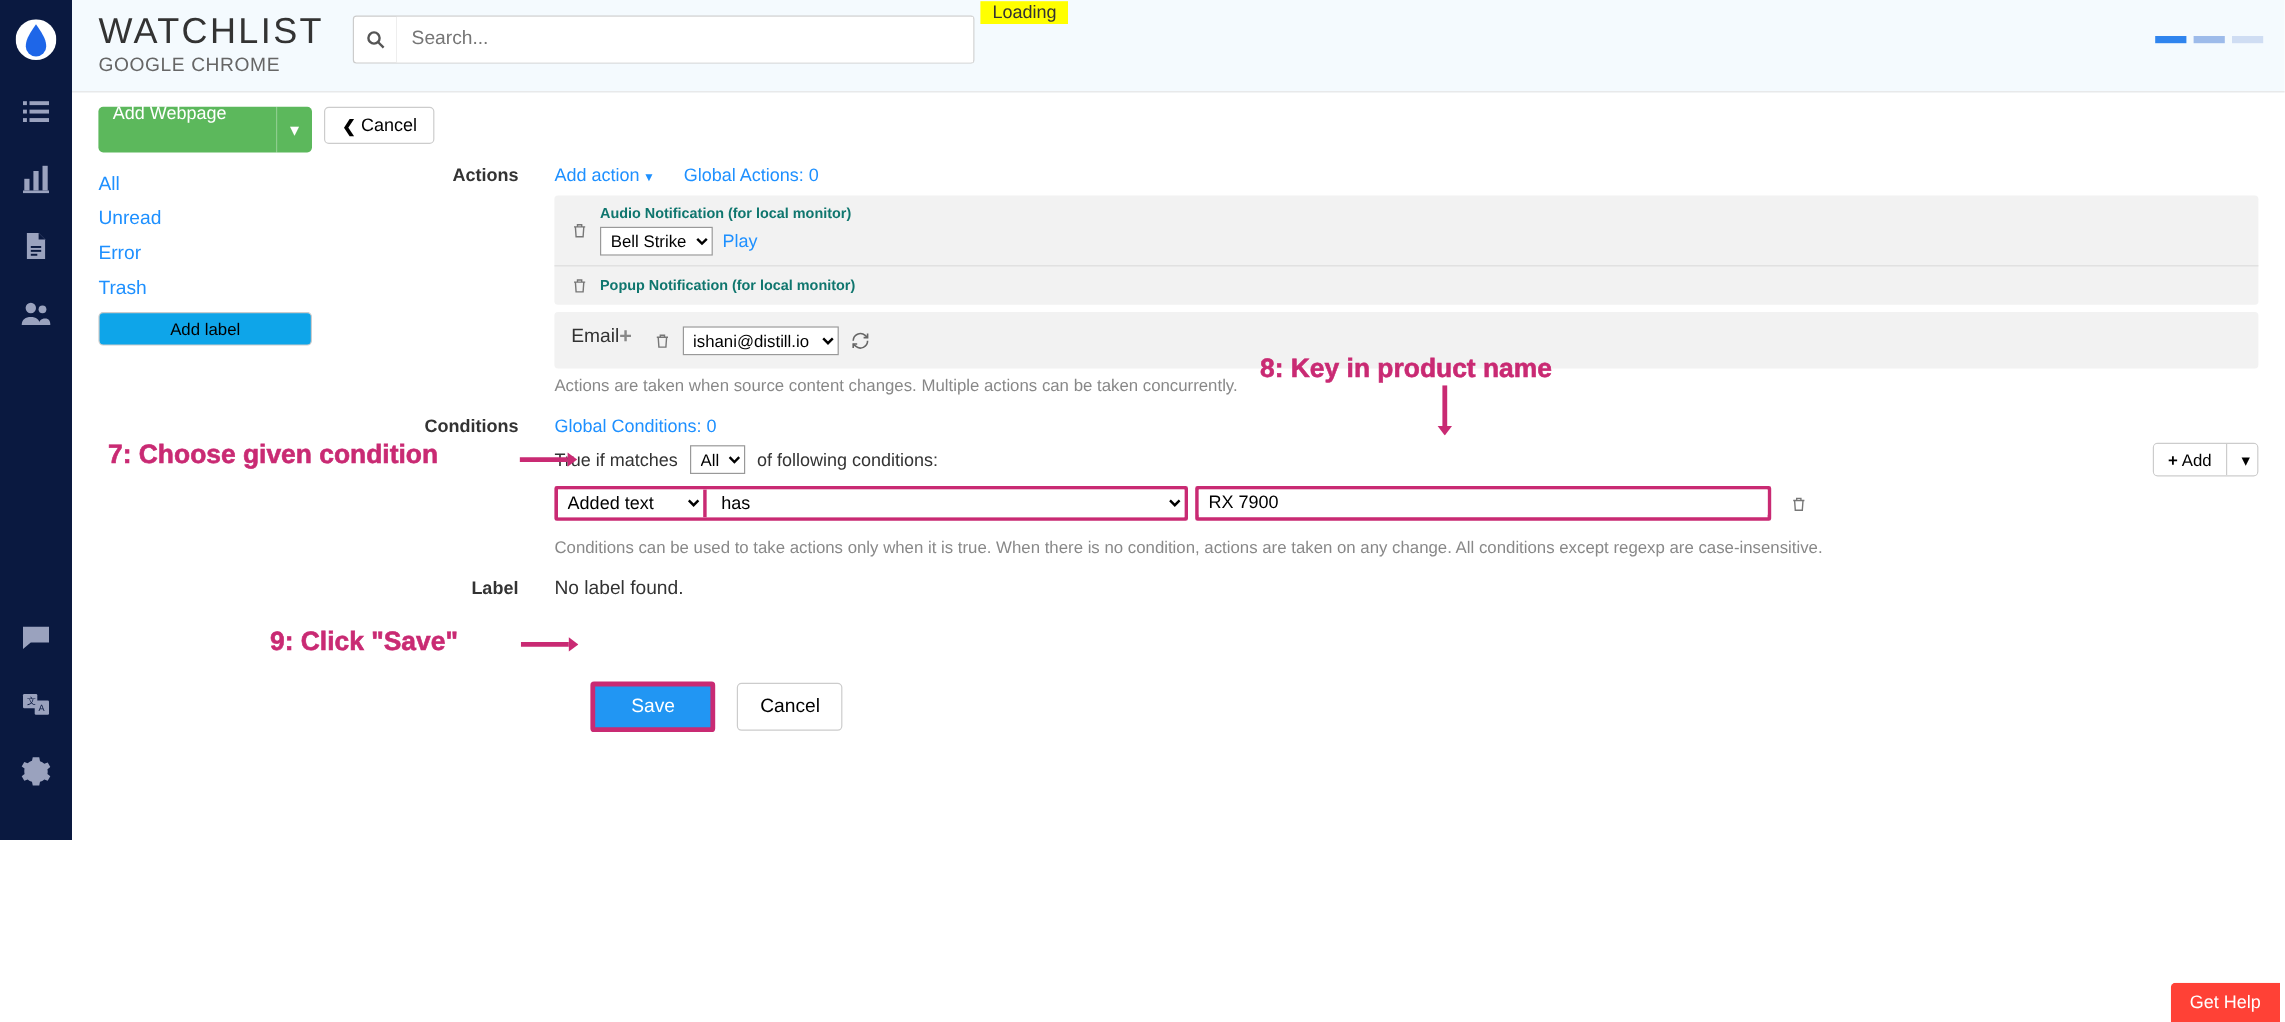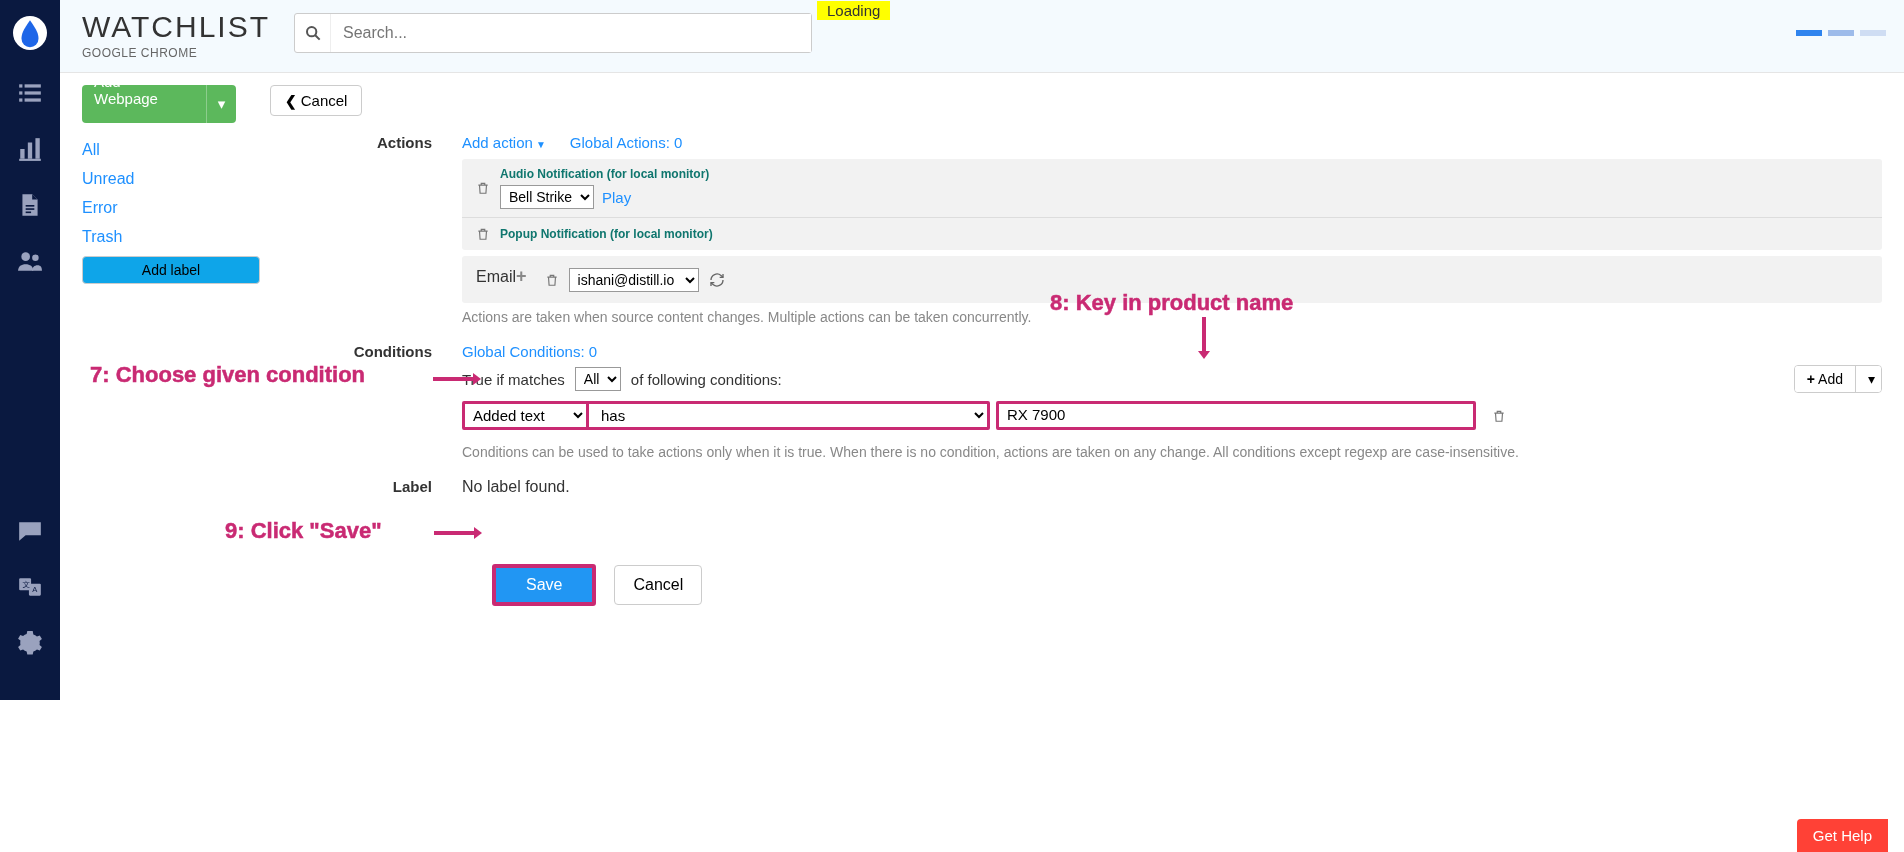--- a/index.html
+++ b/index.html
@@ -13,35 +13,35 @@
 .rail .icon { color: #9aa2be; width: 30px; height: 26px; cursor: pointer; }
 .rail .spacer { flex: 1; }
 
 
 .content { flex: 1; display: flex; flex-direction: column; }
 
 
 .header { display: flex; align-items: flex-start; border-bottom: 1px solid #e5e5e5; background: #f4fafe; padding: 10px 22px 12px 22px; position: relative; }
 .title-block { min-width: 200px; }
 .title { font-size: 30px; letter-spacing: 2px; color: #333; font-weight: 400; }
-.subtitle { font-size: 12px; color: #666; letter-spacing: 0.5px; margin-top: 2px; }
+.subtitle { font-size: 16px; color: #666; letter-spacing: 0.5px; margin-top: 2px; }
 .search-wrap { display:flex; align-items:center; background:#fff; border:1px solid #ccc; border-radius:3px; margin-left: 12px; margin-top:3px;}
 .search-btn { width:36px; height:38px; display:flex; align-items:center; justify-content:center; color:#555; cursor:pointer; border-right:1px solid #eee;}
 .search-input { height:38px; width:480px; border:none; padding:0 12px; font-size:16px; outline:none; }
 .loading-tag { position:absolute; left: 757px; top: 1px; background:#ffff00; padding:1px 10px; font-size:15px; }
 .stripes { position:absolute; right: 18px; top: 30px; display:flex; gap:6px;}
 .stripes span{ display:block; width:26px; height:6px;}
 .stripes span:nth-child(1){background:#2f84ee;}
 .stripes span:nth-child(2){background:#9dbbea;}
 .stripes span:nth-child(3){background:#cfddf3;}
 
 
 .body { display:flex; flex:1; }
 .sidebar { width: 200px; padding: 12px 22px 0 22px; }
-.add-btn { background:#5cb85c; color:#fff; border:none; border-radius:4px; display:flex; align-items:center; height:38px; font-size:15px; cursor:pointer; width: 154px; }
+.add-btn { background:#5cb85c; color:#fff; border:none; border-radius:4px; display:flex; align-items:center; height:38px; font-size:15px; cursor:pointer; width: 178px; }
 .add-btn .main { flex:1; text-align:left; padding-left:12px;}
 .add-btn .caret { width:30px; border-left:1px solid rgba(255,255,255,.3); height:100%; display:flex; align-items:center; justify-content:center;}
 .side-links { margin-top: 18px; display:flex; flex-direction:column; gap:11px; }
 .side-links a { color:#1e90ff; text-decoration:none; font-size:16px; }
 .add-label-btn { margin-top:10px; width:178px; height:28px; border:1px solid #ccc; background:#0ea5e9; border-radius:4px; font-size:14px; cursor:pointer;}
 
 .main { flex:1; padding: 12px 22px 40px 10px; }
 
 .cancel-top { border:1px solid #ccc; background:#fff; padding:6px 14px; border-radius:4px; font-size:15px; cursor:pointer; display:inline-flex; align-items:center; gap:4px;}
 .chev { font-size:14px; font-weight:bold; }
@@ -82,21 +82,21 @@
 .trash-right { width:18px; display:flex; align-items:center; justify-content:center; margin-left:8px;}
 
 .anno { position:absolute; color:#c92a73; font-weight:800; font-size:22px; -webkit-text-stroke: 0.5px #c92a73; pointer-events:none;}
 .arrow { position:absolute; }
 .arrow svg{display:block;}
 
 .save-row { margin-top: 68px; margin-left: 222px; display:flex; gap:18px; align-items:center;}
 .save-btn { background:#2196f3; color:#fff; border:4px solid #c92a73; padding:8px 30px; font-size:16px; border-radius:3px; cursor:pointer;}
 .cancel-btn2 { background:#fff; border:1px solid #ccc; padding:10px 18px; font-size:16px; border-radius:4px; cursor:pointer;}
 
-.get-help { position:fixed; right:16px; bottom:0; background:#ff4136; color:#fff; padding:8px 16px; font-size:15px; border-top-left-radius:4px; cursor:pointer;}
+.get-help { position:fixed; right:4px; bottom:0; background:#ff4136; color:#fff; padding:8px 16px; font-size:15px; border-top-left-radius:4px; cursor:pointer;}
 
 .cond-flex { display:flex; align-items:center; gap:10px;}
 .cond-right-btns{ margin-left:auto; }
 
 .sec-body-rel{position:relative;}
 </style>
 </head>
 <body>
 
 <div class="app">

